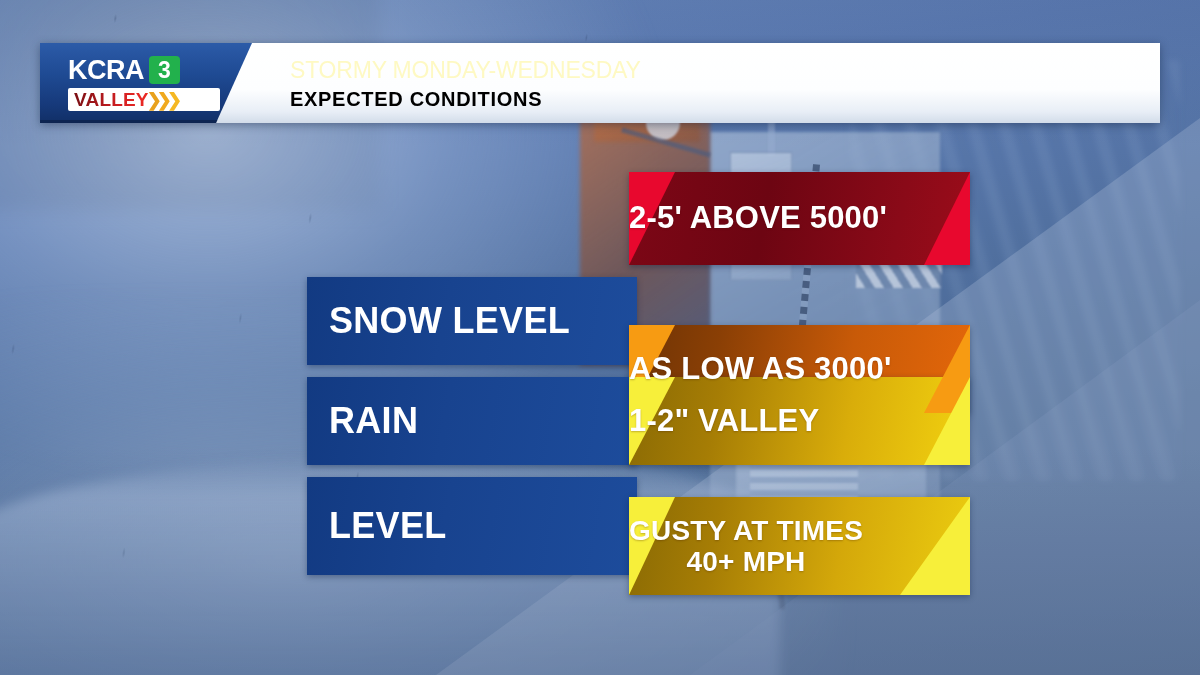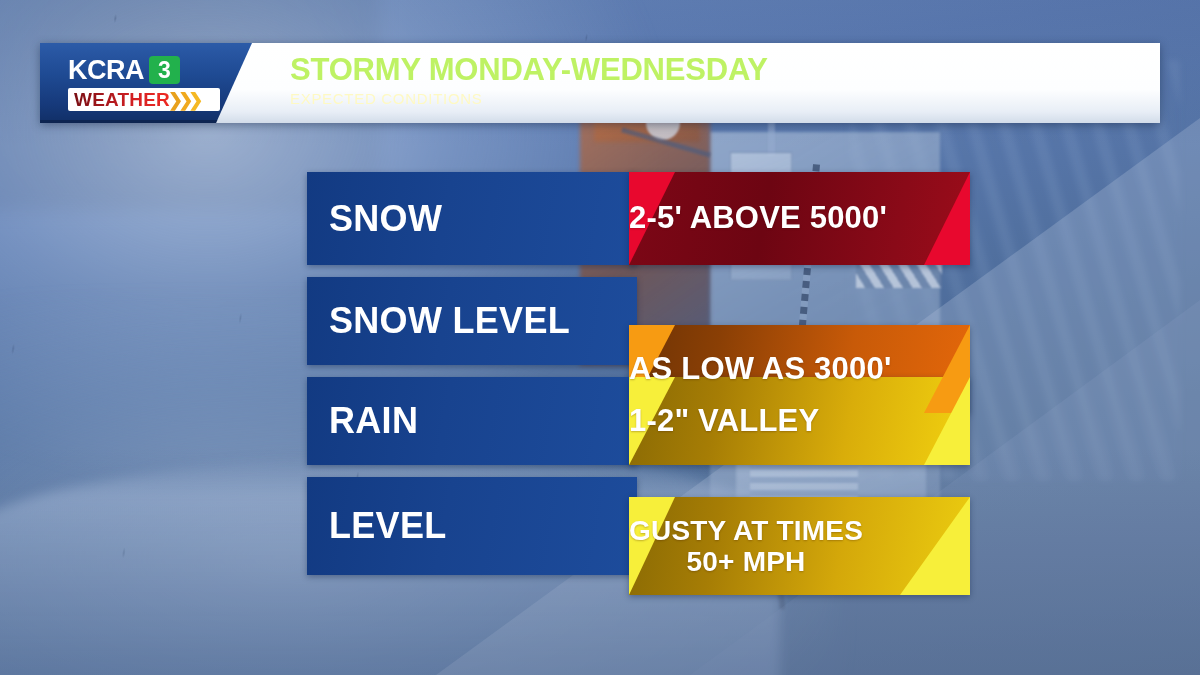--- a/index.html
+++ b/index.html
@@ -207,25 +207,25 @@
   }
   .chev { margin-left:3px; display:flex; align-items:center; line-height:1; }
   .chev i { font-style:normal; font-size:18px; font-weight:bold; margin-left:-5px; }
   .chev .c1 { color:#e8a11c; }
   .chev .c2 { color:#f0a91e; }
   .chev .c3 { color:#f5b823; }
 
   
   .banner-text { position:absolute; left:250px; top:8px; }
   .ban-title {
-    color:#bef264; font-size:31px; font-weight:bold; letter-spacing:-.2px;
+    color:#fef9c3; font-size:23px; font-weight:normal; letter-spacing:-.2px;
     line-height:38px; white-space:nowrap;
   }
   .ban-sub {
-    color:#fef9c3; font-size:15px; font-weight:normal; letter-spacing:.7px;
+    color:#000000; font-size:20px; font-weight:bold; letter-spacing:.7px;
     line-height:24px; margin-top:-2px; white-space:nowrap;
   }
 
   
   #rows { position:absolute; left:307px; top:172px; width:670px; }
   .row { position:relative; margin-bottom:12px; }
   .row:last-child { margin-bottom:0; }
 
   .label-box {
     position:absolute; left:0; top:0; width:330px; height:100%;
@@ -318,41 +318,38 @@
   <div class="banner-white"></div>
   <div class="banner-navy">
     <div class="logo">
       <div class="logo-row1">
         <span class="kcra-txt">KCRA</span>
         <span class="three-box">
           <span>3</span>
         </span>
       </div>
       <div class="logo-row2">
-        <span class="weather-txt">WEATHER</span>
+        <span class="weather-txt">VALLEY</span>
         <span class="chev">
           <i class="c1">❯</i>
             <i class="c2">❯</i>
             <i class="c3">❯</i>
         </span>
       </div>
     </div>
   </div>
   <div class="banner-text">
     <div class="ban-title">STORMY MONDAY-WEDNESDAY</div>
     <div class="ban-sub">EXPECTED CONDITIONS</div>
   </div>
 </div>
 
 <div id="rows">
 
   <div class="row r-snow h-tall">
-    <div class="label-box">
-      <span class="label-txt">SNOW</span>
-    </div>
     <div class="val-box">
       <span class="acc acc-tl"></span>
       <span class="acc acc-br"></span>
       <span class="val-txt">2-5' ABOVE 5000'</span>
     </div>
   </div>
 
   <div class="row r-level h-std">
     <div class="label-box">
       <span class="label-txt">SNOW LEVEL</span>
@@ -377,18 +374,18 @@
 
   <div class="row r-wind h-wind">
     <div class="label-box">
       <span class="label-txt">LEVEL</span>
     </div>
     <div class="val-box">
       <span class="acc acc-tl"></span>
       <span class="acc acc-br"></span>
       <span class="val-txt wind-val">
         <span>GUSTY AT TIMES</span>
-        <span class="l2">50+ MPH</span>
+        <span class="l2">40+ MPH</span>
       </span>
     </div>
   </div>
 
 </div>
 
 </body></html>

